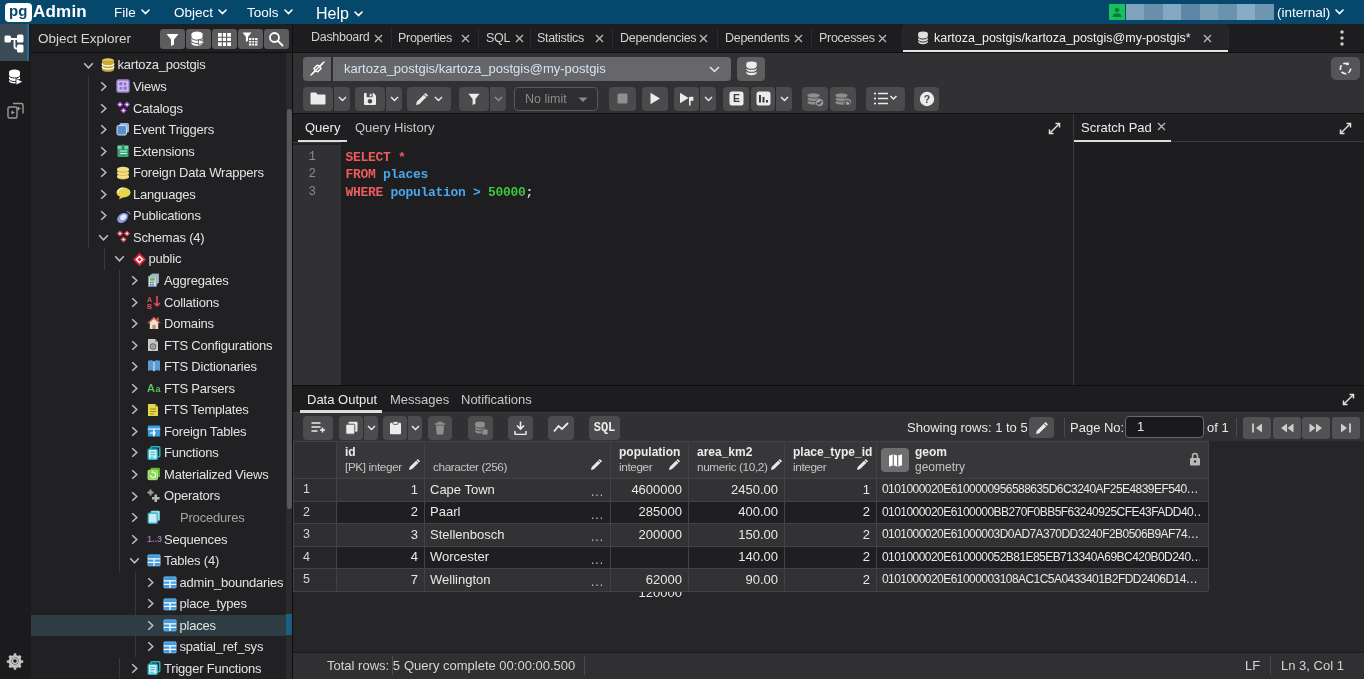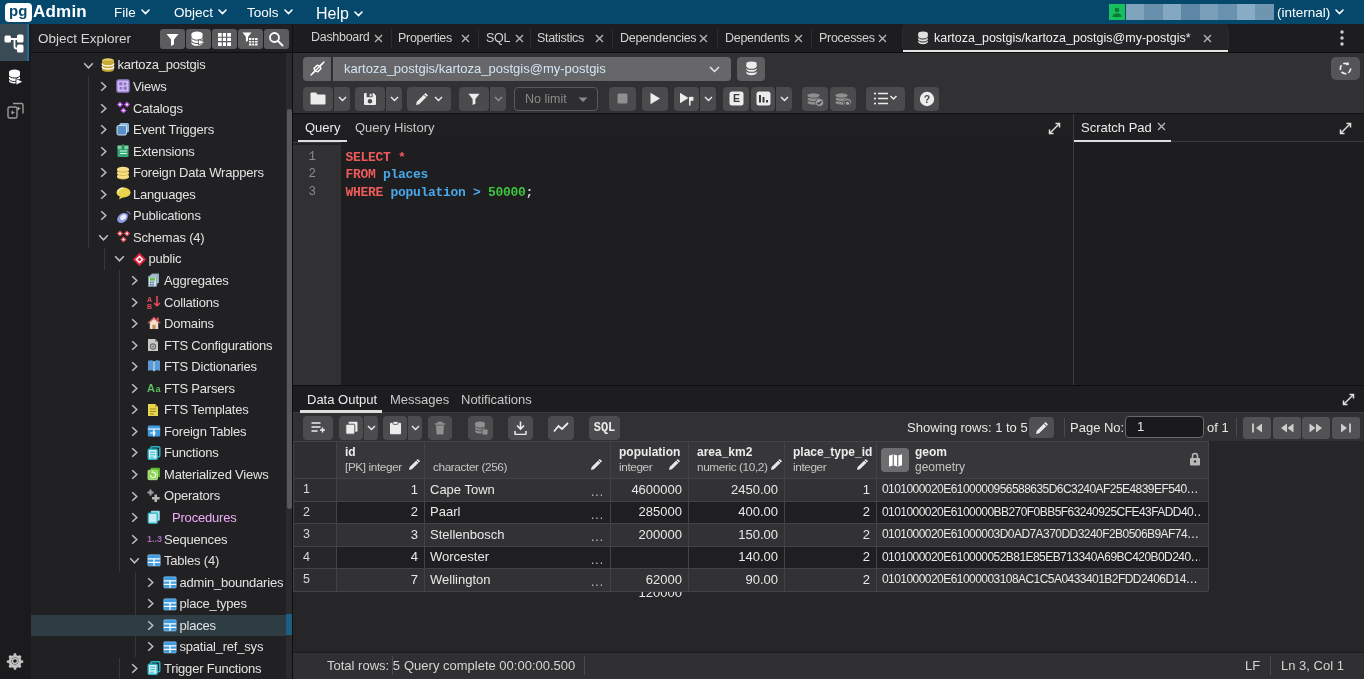--- a/index.html
+++ b/index.html
@@ -482,21 +482,21 @@
     <svg width="7" height="11" viewBox="0 0 7 11">
       <path d="M1.2 1.2 L5.8 5.5 L1.2 9.8" stroke="#c0c0c0" stroke-width="1.5" fill="none"></path>
     </svg>
   </div>
 <div class="abs" style="left:147.0px;top:510.3px;">
     <svg width="14" height="14" viewBox="0 0 14 14">
       <rect x="3.8" y="0.8" width="9" height="10" rx="1" fill="#9adbe8"></rect>
 <rect x="1.2" y="3.2" width="9" height="10" rx="1" fill="#c8ecf4" stroke="#2bb3c8" stroke-width="1.2"></rect>
     </svg>
   </div>
-<div class="abs" style="left:172px;top:506.8px;height:21.55px;display:flex;align-items:center;color:#f0abfc;font-size:13px;letter-spacing:-0.2px;white-space:nowrap;">Procedures</div>
+<div class="abs" style="left:180px;top:506.8px;height:21.55px;display:flex;align-items:center;color:#a3a3a3;font-size:13px;letter-spacing:-0.2px;white-space:nowrap;">Procedures</div>
 <div class="abs" style="left:131.0px;top:533.6px;">
     <svg width="7" height="11" viewBox="0 0 7 11">
       <path d="M1.2 1.2 L5.8 5.5 L1.2 9.8" stroke="#c0c0c0" stroke-width="1.5" fill="none"></path>
     </svg>
   </div>
 <div class="abs" style="left:147.0px;top:531.8px;">
     <svg width="17" height="12" viewBox="0 0 17 12">
       <text x="0" y="10" font-size="9" font-weight="bold" fill="#a569bd" font-family="Liberation Sans">1..3</text>
     </svg>
   </div>

